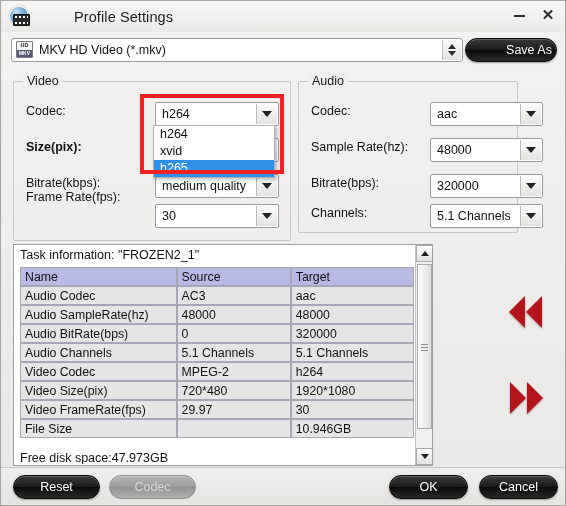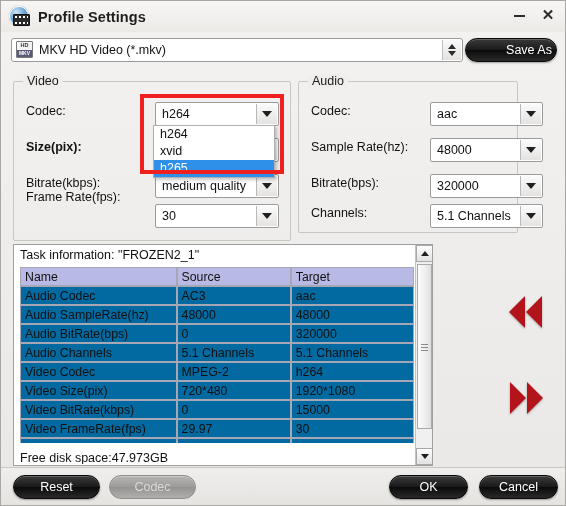--- a/index.html
+++ b/index.html
@@ -53,22 +53,23 @@
   #app-icon .film::before,
   #app-icon .film::after {
     content: ""; position: absolute; left: 1px; right: 1px; height: 2px;
     background:
       repeating-linear-gradient(90deg,#fff 0 2px,#2a2a2a 2px 4px);
   }
   #app-icon .film::before { top: 1px; }
   #app-icon .film::after  { bottom: 1px; }
 
   #title-text {
-    font-size: 14.5px; font-weight: bold; color: #1d1d1d;
+    font-size: 14.5px; font-weight: normal; color: #1d1d1d;
     letter-spacing: .1px;
+    margin-left: 36px;
   }
   #win-controls {
     position: absolute; right: 9px; top: 4px;
     display: flex; align-items: center; gap: 13px;
   }
   .win-btn {
     width: 16px; height: 18px;
     display: flex; align-items: center; justify-content: center;
     color: #2d2d2d; cursor: default; user-select: none;
   }
@@ -249,21 +250,21 @@
     color: #111;
   }
   table.tasktable th, table.tasktable td {
     border: 1px solid #a6a6b4;
     height: 19px;
     padding: 0 0 0 4px;
     text-align: left;
     font-weight: normal;
     white-space: nowrap;
     overflow: hidden;
-    background: #0369a1;
+    background: #e5e5e5;
   }
   table.tasktable th {
     background: #b9b9e6;
   }
   table.tasktable col.c0 { width: 155px; }
   table.tasktable col.c1 { width: 113px; }
   table.tasktable col.c2 { width: 122px; }
 
   #free-space {
     position: absolute; left: 6px; bottom: 1px;
@@ -519,25 +520,20 @@
               <td>Video Codec</td>
               <td>MPEG-2</td>
               <td>h264</td>
             </tr>
           <tr>
               <td>Video Size(pix)</td>
               <td>720*480</td>
               <td>1920*1080</td>
             </tr>
           <tr>
-              <td>Video BitRate(kbps)</td>
-              <td>0</td>
-              <td>15000</td>
-            </tr>
-          <tr>
               <td>Video FrameRate(fps)</td>
               <td>29.97</td>
               <td>30</td>
             </tr>
           <tr>
               <td>File Size</td>
               <td></td>
               <td>10.946GB</td>
             </tr>
         </tbody>

